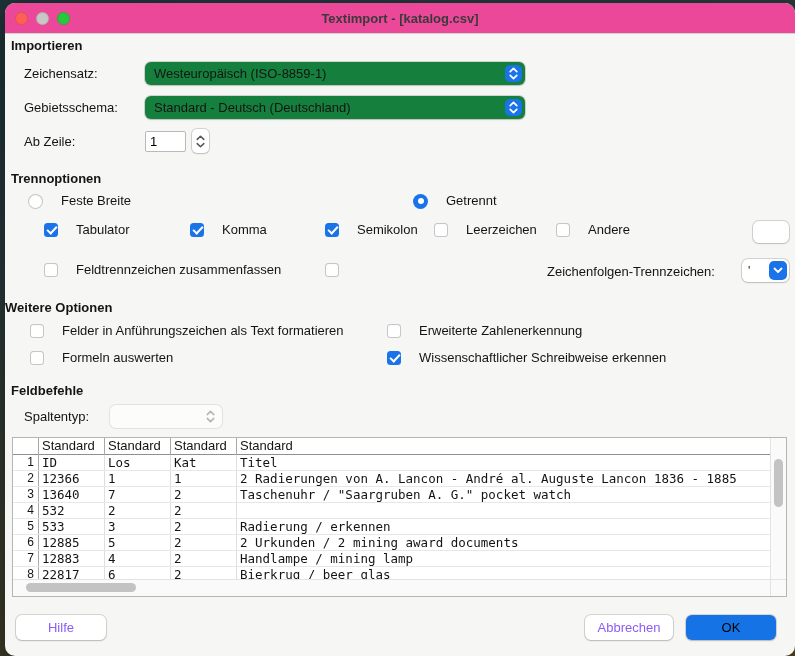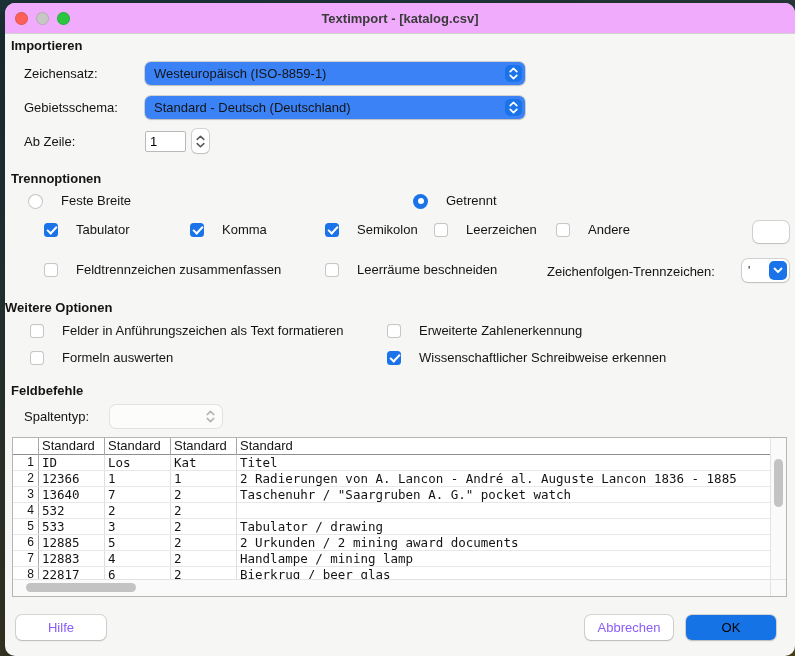--- a/index.html
+++ b/index.html
@@ -8,35 +8,35 @@
     background:linear-gradient(160deg,#1d3338 0%,#27393a 30%,#3d3a26 70%,#5c4a1f 100%);
     font-family:"Liberation Sans",sans-serif;
   }
   .window{
     position:absolute;left:5px;top:3px;width:790px;height:653px;
     background:#f6f6f4;border-radius:10px;box-shadow:0 10px 30px rgba(0,0,0,.45);
     font-size:13px;color:#141414;
   }
   .titlebar{
     position:absolute;left:0;top:0;right:0;height:30px;
-    background:#f0abfc;border-bottom:1px solid #d2d2d0;border-radius:10px 10px 0 0;
+    background:#ec4899;border-bottom:1px solid #d2d2d0;border-radius:10px 10px 0 0;
     display:flex;align-items:center;justify-content:center;
   }
   .title{font-weight:bold;color:#3a3a3a}
   .lights{position:absolute;left:10px;top:9px;display:flex;gap:8px}
   .light{width:13px;height:13px;border-radius:50%;box-shadow:inset 0 0 0 1px rgba(0,0,0,.12)}
   .light.red{background:#fe5f57}.light.gray{background:#c9c7c5}.light.green{background:#29c73f}
 
   .abs{position:absolute}
   .heading{font-weight:bold}
   .label{line-height:16px;white-space:nowrap}
 
   
   .select{
-    position:absolute;height:23px;background:#3b82f6;border-radius:6px;
+    position:absolute;height:23px;background:#15803d;border-radius:6px;
     box-shadow:0 0 0 1px rgba(0,0,0,.14),0 1px 2px rgba(0,0,0,.10);
     display:flex;align-items:center;padding-left:9px;box-sizing:border-box;
   }
   .select .val{white-space:nowrap;overflow:hidden}
   .stepper{
     position:absolute;right:3px;top:3px;width:17px;height:17px;border-radius:5px;
     background:#1a73e8;display:flex;align-items:center;justify-content:center;
   }
   .select.disabled{background:#fcfcfb;box-shadow:0 0 0 1px rgba(0,0,0,.08)}
   .stepper.plain{background:transparent}
@@ -196,21 +196,20 @@
     <span class="label">Andere</span>
   </div>
   <input class="minifield" style="left: 748px; top: 218px; width: 36px; border: none; padding: 0px 4px; font: 13px &quot;Liberation Sans&quot;, sans-serif; box-sizing: border-box;" value="">
 
   <div class="row" style="left:39px;top:259px">
     <span class="cb"></span>
     <span class="label">Feldtrennzeichen zusammenfassen</span>
   </div>
   <div class="row" style="left:320px;top:259px">
     <span class="cb"></span>
-    <span class="label">Leerräume beschneiden</span>
   </div>
   <div class="abs label" style="left:520px;top:261px;width:212px;text-align:center">Zeichenfolgen-Trennzeichen:</div>
   <div class="combo" style="left:737px;top:256px;width:47px">
     <span style="font-size:12px">'</span>
     <span class="dd">
       <svg width="10" height="7" viewBox="0 0 10 7">
           <path d="M1.5 1.5 5 5 8.5 1.5" stroke="#fff" stroke-width="1.8" fill="none" stroke-linecap="round" stroke-linejoin="round"></path>
         </svg>
     </span>
   </div>
@@ -285,21 +284,21 @@
       <div class="tcell c1">532</div>
       <div class="tcell c2">2</div>
       <div class="tcell c3">2</div>
     </div>
 
     <div class="trow">
       <div class="tnum">5</div>
       <div class="tcell c1">533</div>
       <div class="tcell c2">3</div>
       <div class="tcell c3">2</div>
-      <div class="tcell c4">Tabulator / drawing</div>
+      <div class="tcell c4">Radierung / erkennen</div>
     </div>
 
     <div class="trow">
       <div class="tnum">6</div>
       <div class="tcell c1">12885</div>
       <div class="tcell c2">5</div>
       <div class="tcell c3">2</div>
       <div class="tcell c4">2 Urkunden / 2 mining award documents</div>
     </div>
 

